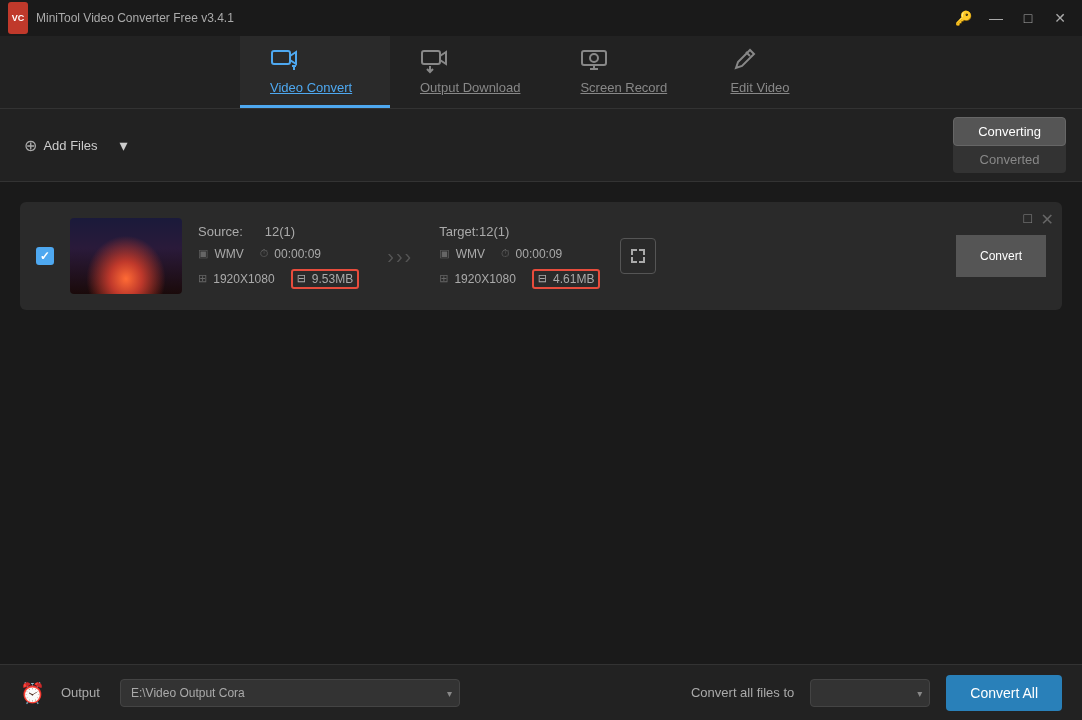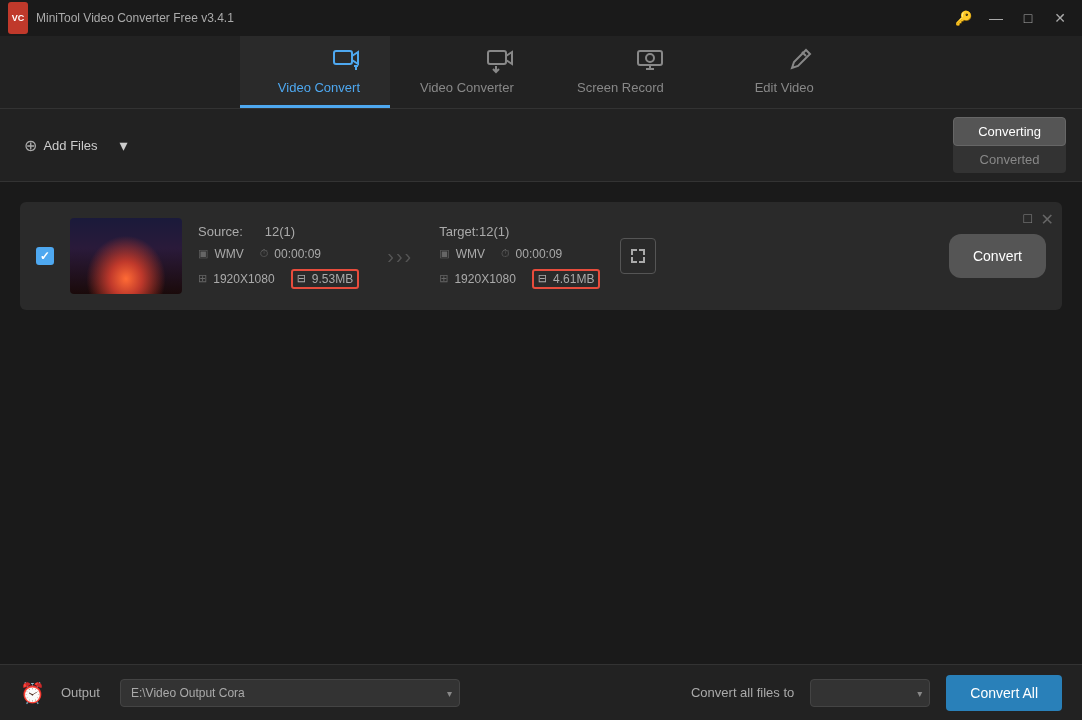--- a/index.html
+++ b/index.html
@@ -65,29 +65,30 @@
     
     .nav-tabs {
       display: flex;
       background: #222;
       border-bottom: 1px solid #333;
       padding: 0 0 0 240px;
     }
     .nav-tab {
       display: flex;
       flex-direction: column;
-      align-items: flex-end;
+      align-items: flex-start;
       justify-content: center;
       padding: 10px 30px;
       cursor: pointer;
       color: #888;
       font-size: 13px;
       gap: 6px;
       min-width: 150px;
       border-bottom: 3px solid transparent;
+      text-decoration: underline;
     }
     .nav-tab.active {
       color: #4ea8f0;
       border-bottom: 3px solid #4ea8f0;
       background: #2a2a2a;
     }
     .nav-tab svg {
       width: 28px;
       height: 28px;
     }
@@ -265,22 +266,22 @@
       align-items: center;
       gap: 2px;
       margin: 0 8px;
     }
 
     .convert-btn {
       background: #555;
       border: none;
       color: white;
       padding: 14px 24px;
-      border-radius: 12px;
-      font-size: 14px;
+      border-radius: 0;
+      font-size: 12px;
       cursor: pointer;
       margin-left: auto;
     }
 
     .target-edit-btn {
       width: 36px;
       height: 36px;
       border: 1px solid #555;
       background: transparent;
       color: #aaa;
@@ -411,21 +412,21 @@
       <path d="M22 20h4M24 20v4" stroke="#4ea8f0" stroke-width="2"></path>
     </svg>
     <span>Video Convert</span>
   </div>
   <div class="nav-tab">
     <svg viewBox="0 0 28 28" fill="none">
       <rect x="2" y="5" width="18" height="13" rx="2" stroke="#888" stroke-width="2" fill="none"></rect>
       <path d="M20 10l6-4v12l-6-4V10z" stroke="#888" stroke-width="2" fill="none"></path>
       <path d="M10 20v6M7 23l3 3 3-3" stroke="#888" stroke-width="2"></path>
     </svg>
-    <span>Video Converter</span>
+    <span>Output Download</span>
   </div>
   <div class="nav-tab">
     <svg viewBox="0 0 28 28" fill="none">
       <rect x="2" y="5" width="24" height="14" rx="2" stroke="#888" stroke-width="2" fill="none"></rect>
       <path d="M10 23h8M14 19v4" stroke="#888" stroke-width="2"></path>
       <circle cx="14" cy="12" r="4" stroke="#888" stroke-width="2" fill="none"></circle>
     </svg>
     <span>Screen Record</span>
   </div>
   <div class="nav-tab">

